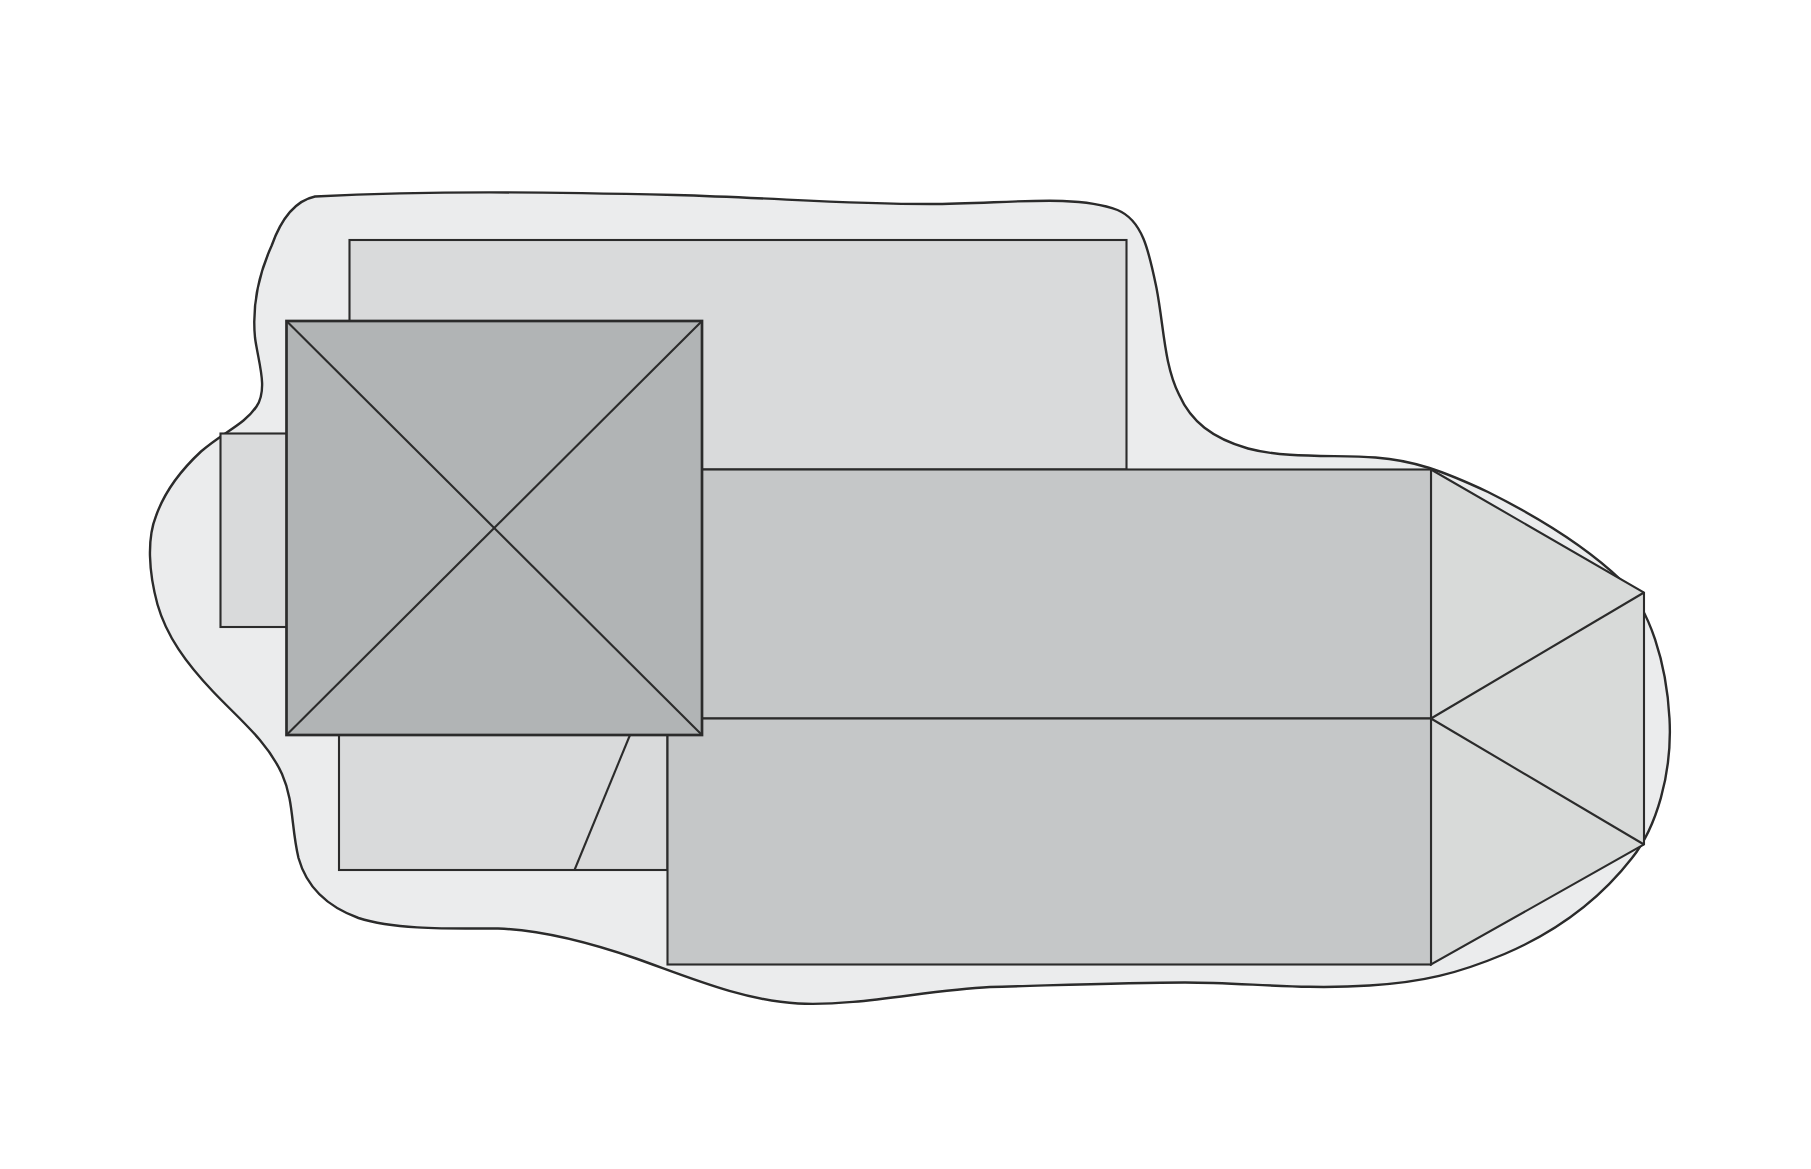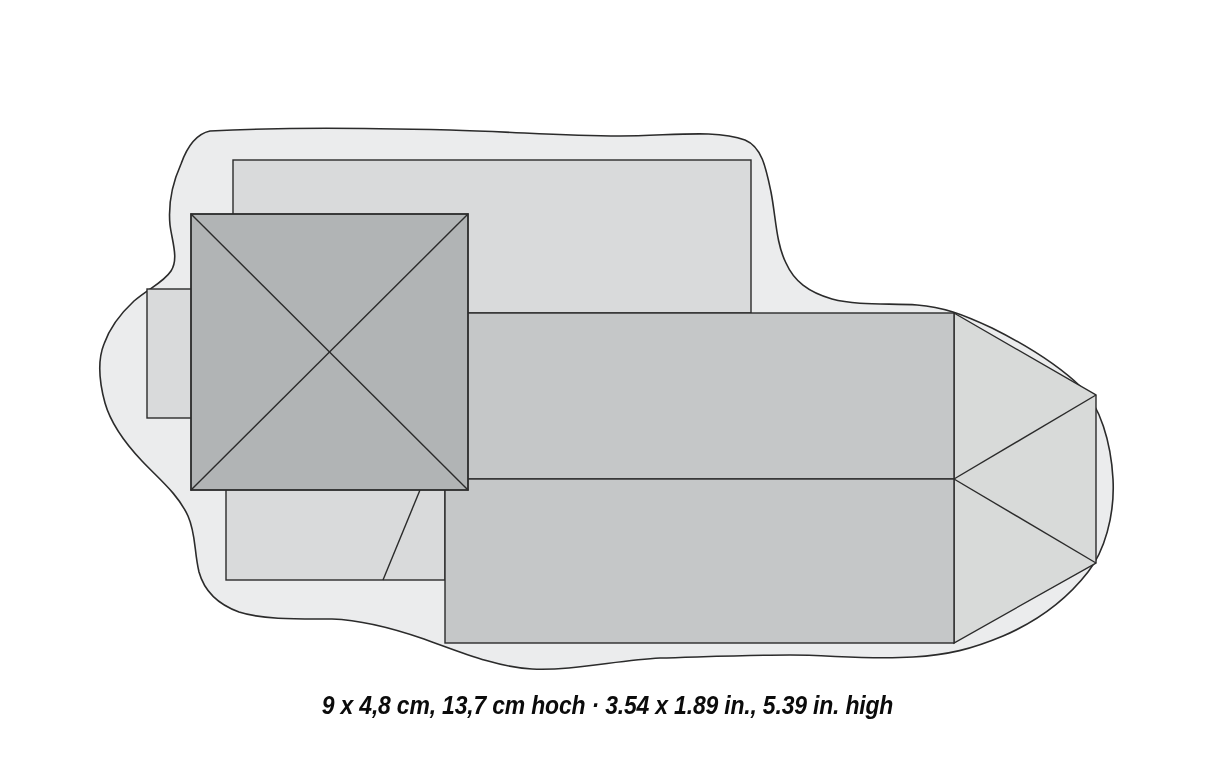--- a/index.html
+++ b/index.html
@@ -90,17 +90,14 @@
     <line x1="1096" y1="563" x2="954" y2="479" stroke="var(--color-outline)" stroke-width="1.4"></line>
 
     <rect x="460" y="313" width="494" height="166" fill="var(--color-nave-roof)" stroke="var(--color-outline)" stroke-width="1.4"></rect>
     <rect x="445" y="479" width="509" height="164" fill="var(--color-nave-roof)" stroke="var(--color-outline)" stroke-width="1.4"></rect>
 
     <rect x="191" y="214" width="277" height="276" fill="var(--color-tower-roof)" stroke="var(--color-outline)" stroke-width="1.8"></rect>
     <line x1="191" y1="214" x2="468" y2="490" stroke="var(--color-outline)" stroke-width="1.4"></line>
     <line x1="468" y1="214" x2="191" y2="490" stroke="var(--color-outline)" stroke-width="1.4"></line>
   </svg>
 
-  <div class="caption-row">
-    <span class="caption-text">9 x 4,8 cm, 13,7 cm hoch · 3.54 x 1.89 in., 5.39 in. high</span>
-  </div>
 
 </div>
 
 </body></html>

